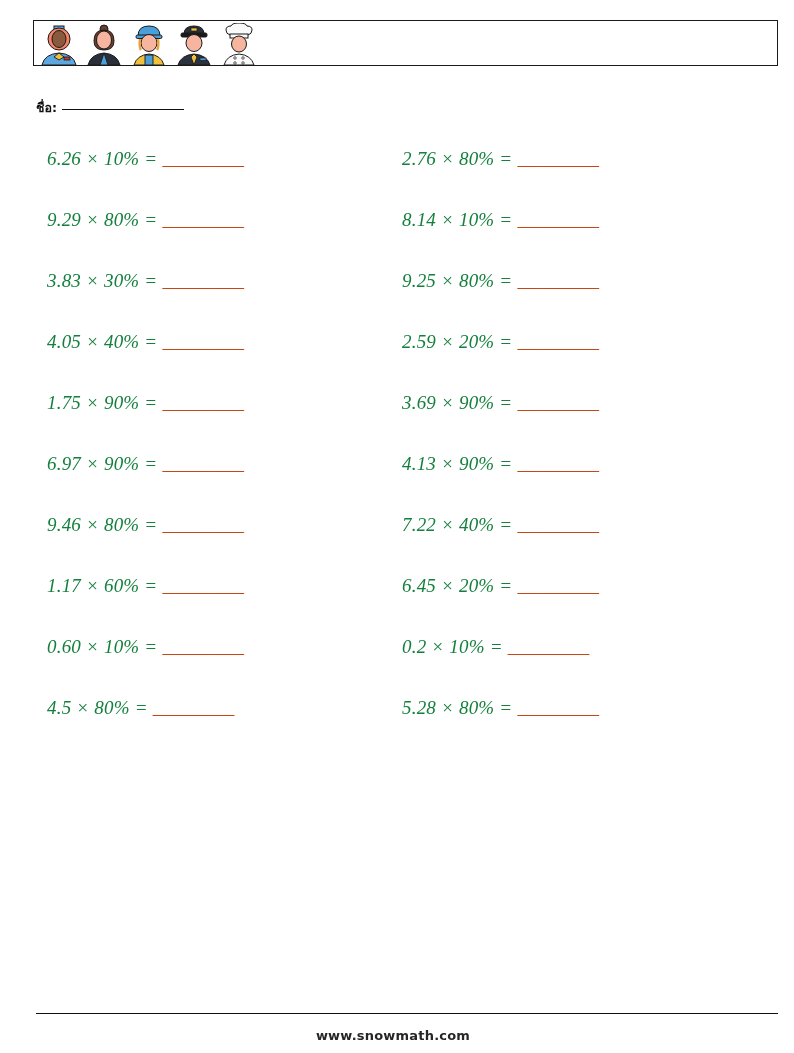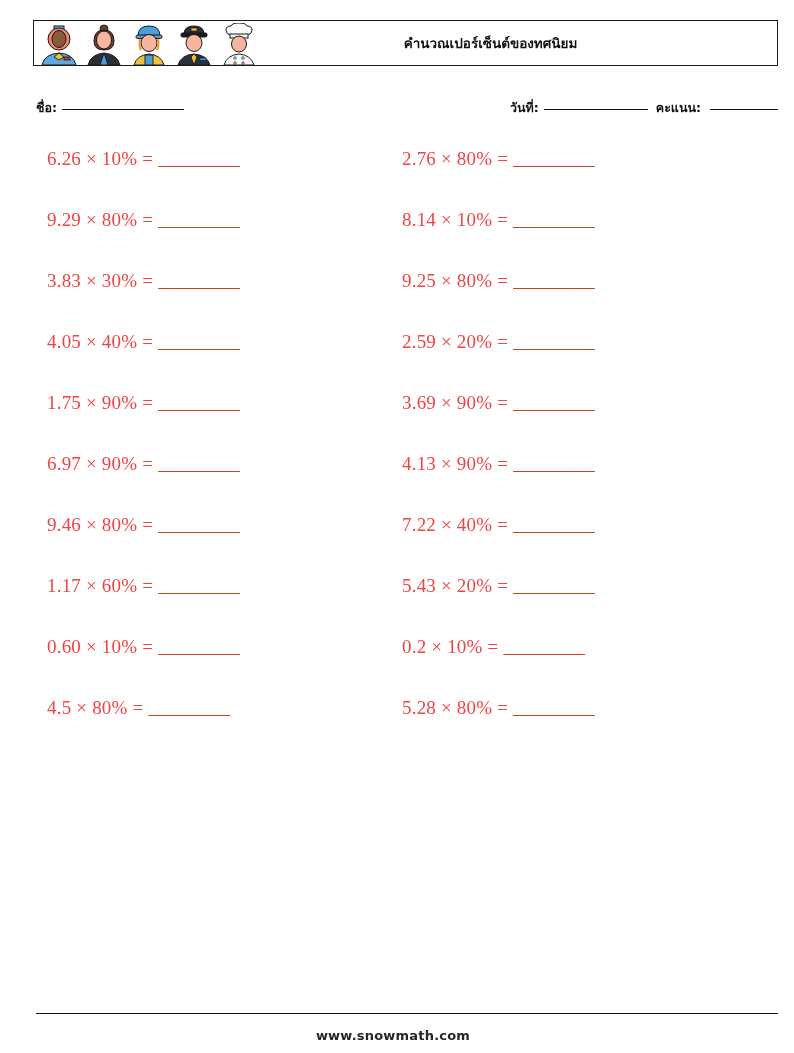--- a/index.html
+++ b/index.html
@@ -123,22 +123,23 @@
   .prob-row {
     height: 61px;
     display: flex;
     align-items: flex-start;
     white-space: nowrap;
   }
   .prob-text {
     font-family: "Liberation Serif", "DejaVu Serif", serif;
     font-size: 19px;
     line-height: 22px;
-    color: #ef4444;
+    color: #15803d;
     letter-spacing: 0.2px;
+    font-style: italic;
   }
   .prob-blank {
     font-family: "Liberation Serif", "DejaVu Serif", serif;
     font-size: 19px;
     line-height: 22px;
     color: #c2410c;
     margin-left: 5px;
     letter-spacing: -0.5px;
   }
 
@@ -228,38 +229,27 @@
         <path d="M6 42 q3-10 15-11 q12 1 15 11 z" fill="#fafafa" stroke="#1a1a1a" stroke-width="1"></path>
         <circle cx="17" cy="35" r="1.3" fill="#d9d9d9" stroke="#1a1a1a" stroke-width="0.6"></circle>
         <circle cx="25" cy="35" r="1.3" fill="#d9d9d9" stroke="#1a1a1a" stroke-width="0.6"></circle>
         <circle cx="17" cy="40" r="1.3" fill="#d9d9d9" stroke="#1a1a1a" stroke-width="0.6"></circle>
         <circle cx="25" cy="40" r="1.3" fill="#d9d9d9" stroke="#1a1a1a" stroke-width="0.6"></circle>
       </svg>
     </div>
 
   </div>
 
-  <div class="worksheet-title">คำนวณเปอร์เซ็นต์ของทศนิยม</div>
 </div>
 
 <div class="meta-row">
   <div class="meta-left">
     <span class="meta-label">ชื่อ:</span>
     <span class="rule rule-name"></span>
   </div>
-  <div class="meta-right">
-    <span class="meta-group">
-      <span class="meta-label">วันที่:</span>
-      <span class="rule rule-date"></span>
-    </span>
-    <span class="meta-group">
-      <span class="meta-label">คะแนน:</span>
-      <span class="rule rule-score"></span>
-    </span>
-  </div>
 </div>
 
 <div class="problems">
   <div class="prob-col col-left" id="col-left">
       <div class="prob-row">
         <span class="prob-text">6.26 × 10% =</span>
         <span class="prob-blank">_________</span>
       </div>
       <div class="prob-row">
         <span class="prob-text">9.29 × 80% =</span>
@@ -321,21 +311,21 @@
       </div>
       <div class="prob-row">
         <span class="prob-text">4.13 × 90% =</span>
         <span class="prob-blank">_________</span>
       </div>
       <div class="prob-row">
         <span class="prob-text">7.22 × 40% =</span>
         <span class="prob-blank">_________</span>
       </div>
       <div class="prob-row">
-        <span class="prob-text">5.43 × 20% =</span>
+        <span class="prob-text">6.45 × 20% =</span>
         <span class="prob-blank">_________</span>
       </div>
       <div class="prob-row">
         <span class="prob-text">0.2 × 10% =</span>
         <span class="prob-blank">_________</span>
       </div>
       <div class="prob-row">
         <span class="prob-text">5.28 × 80% =</span>
         <span class="prob-blank">_________</span>
       </div>

